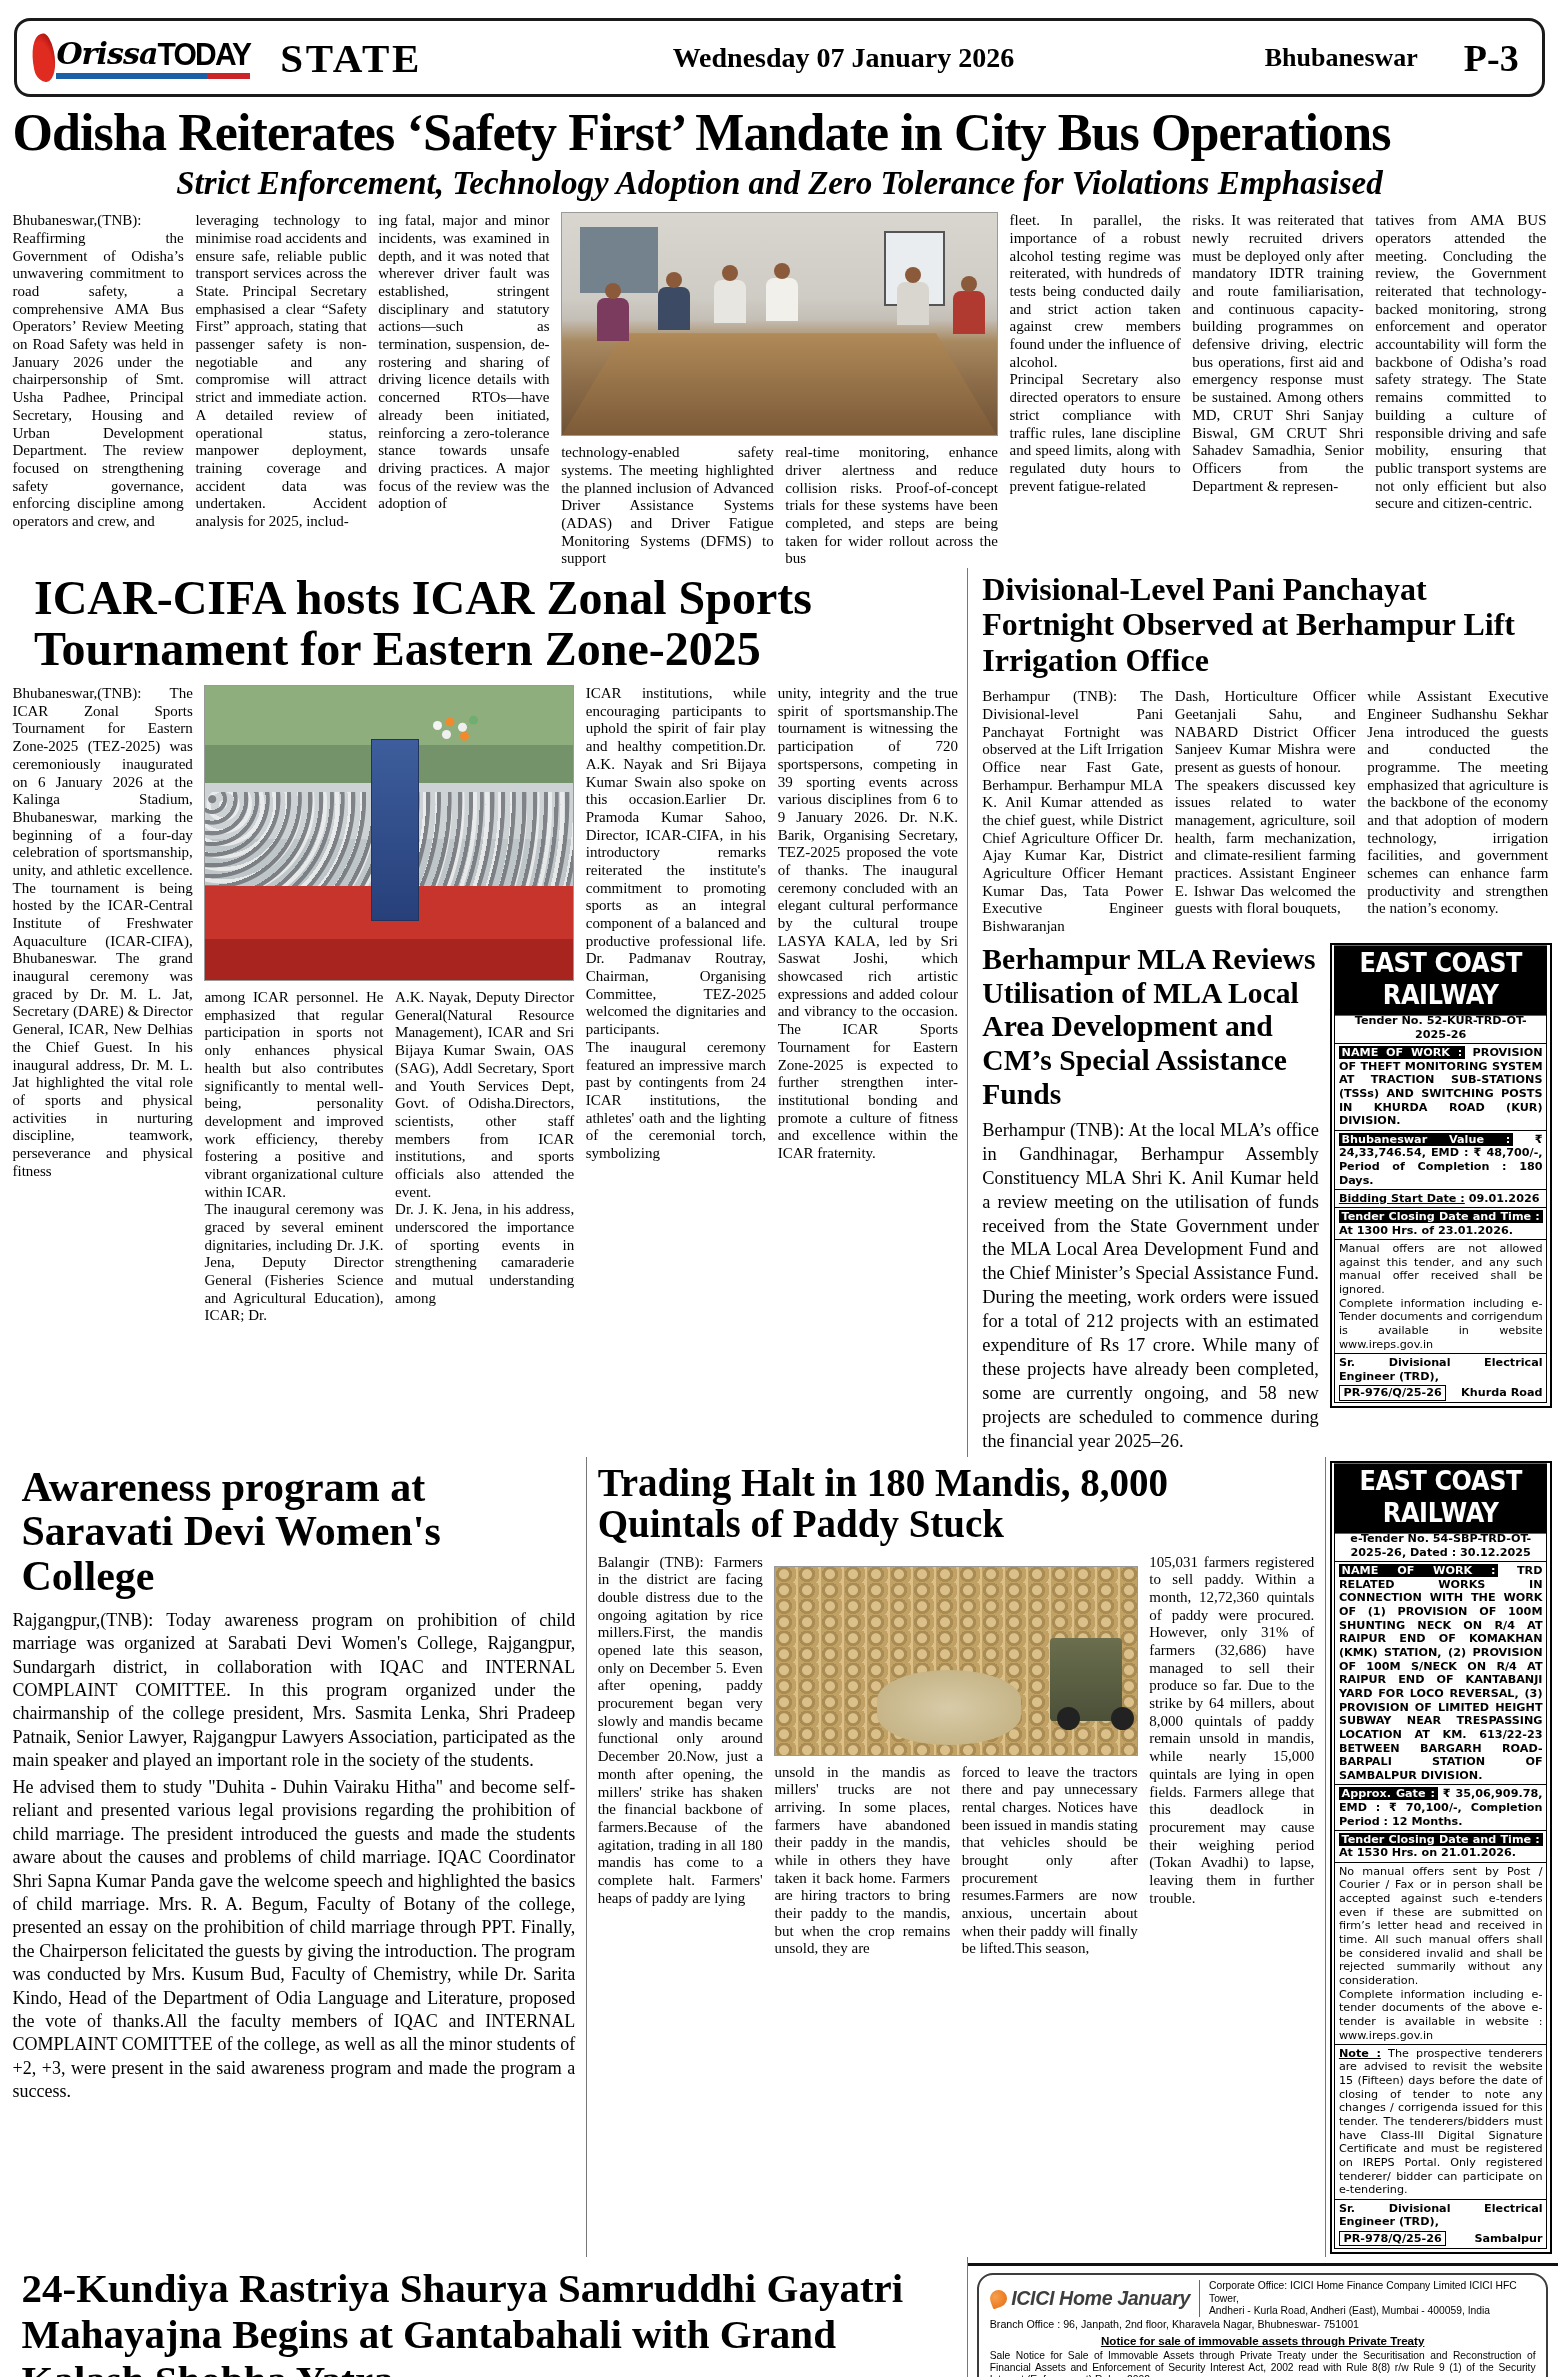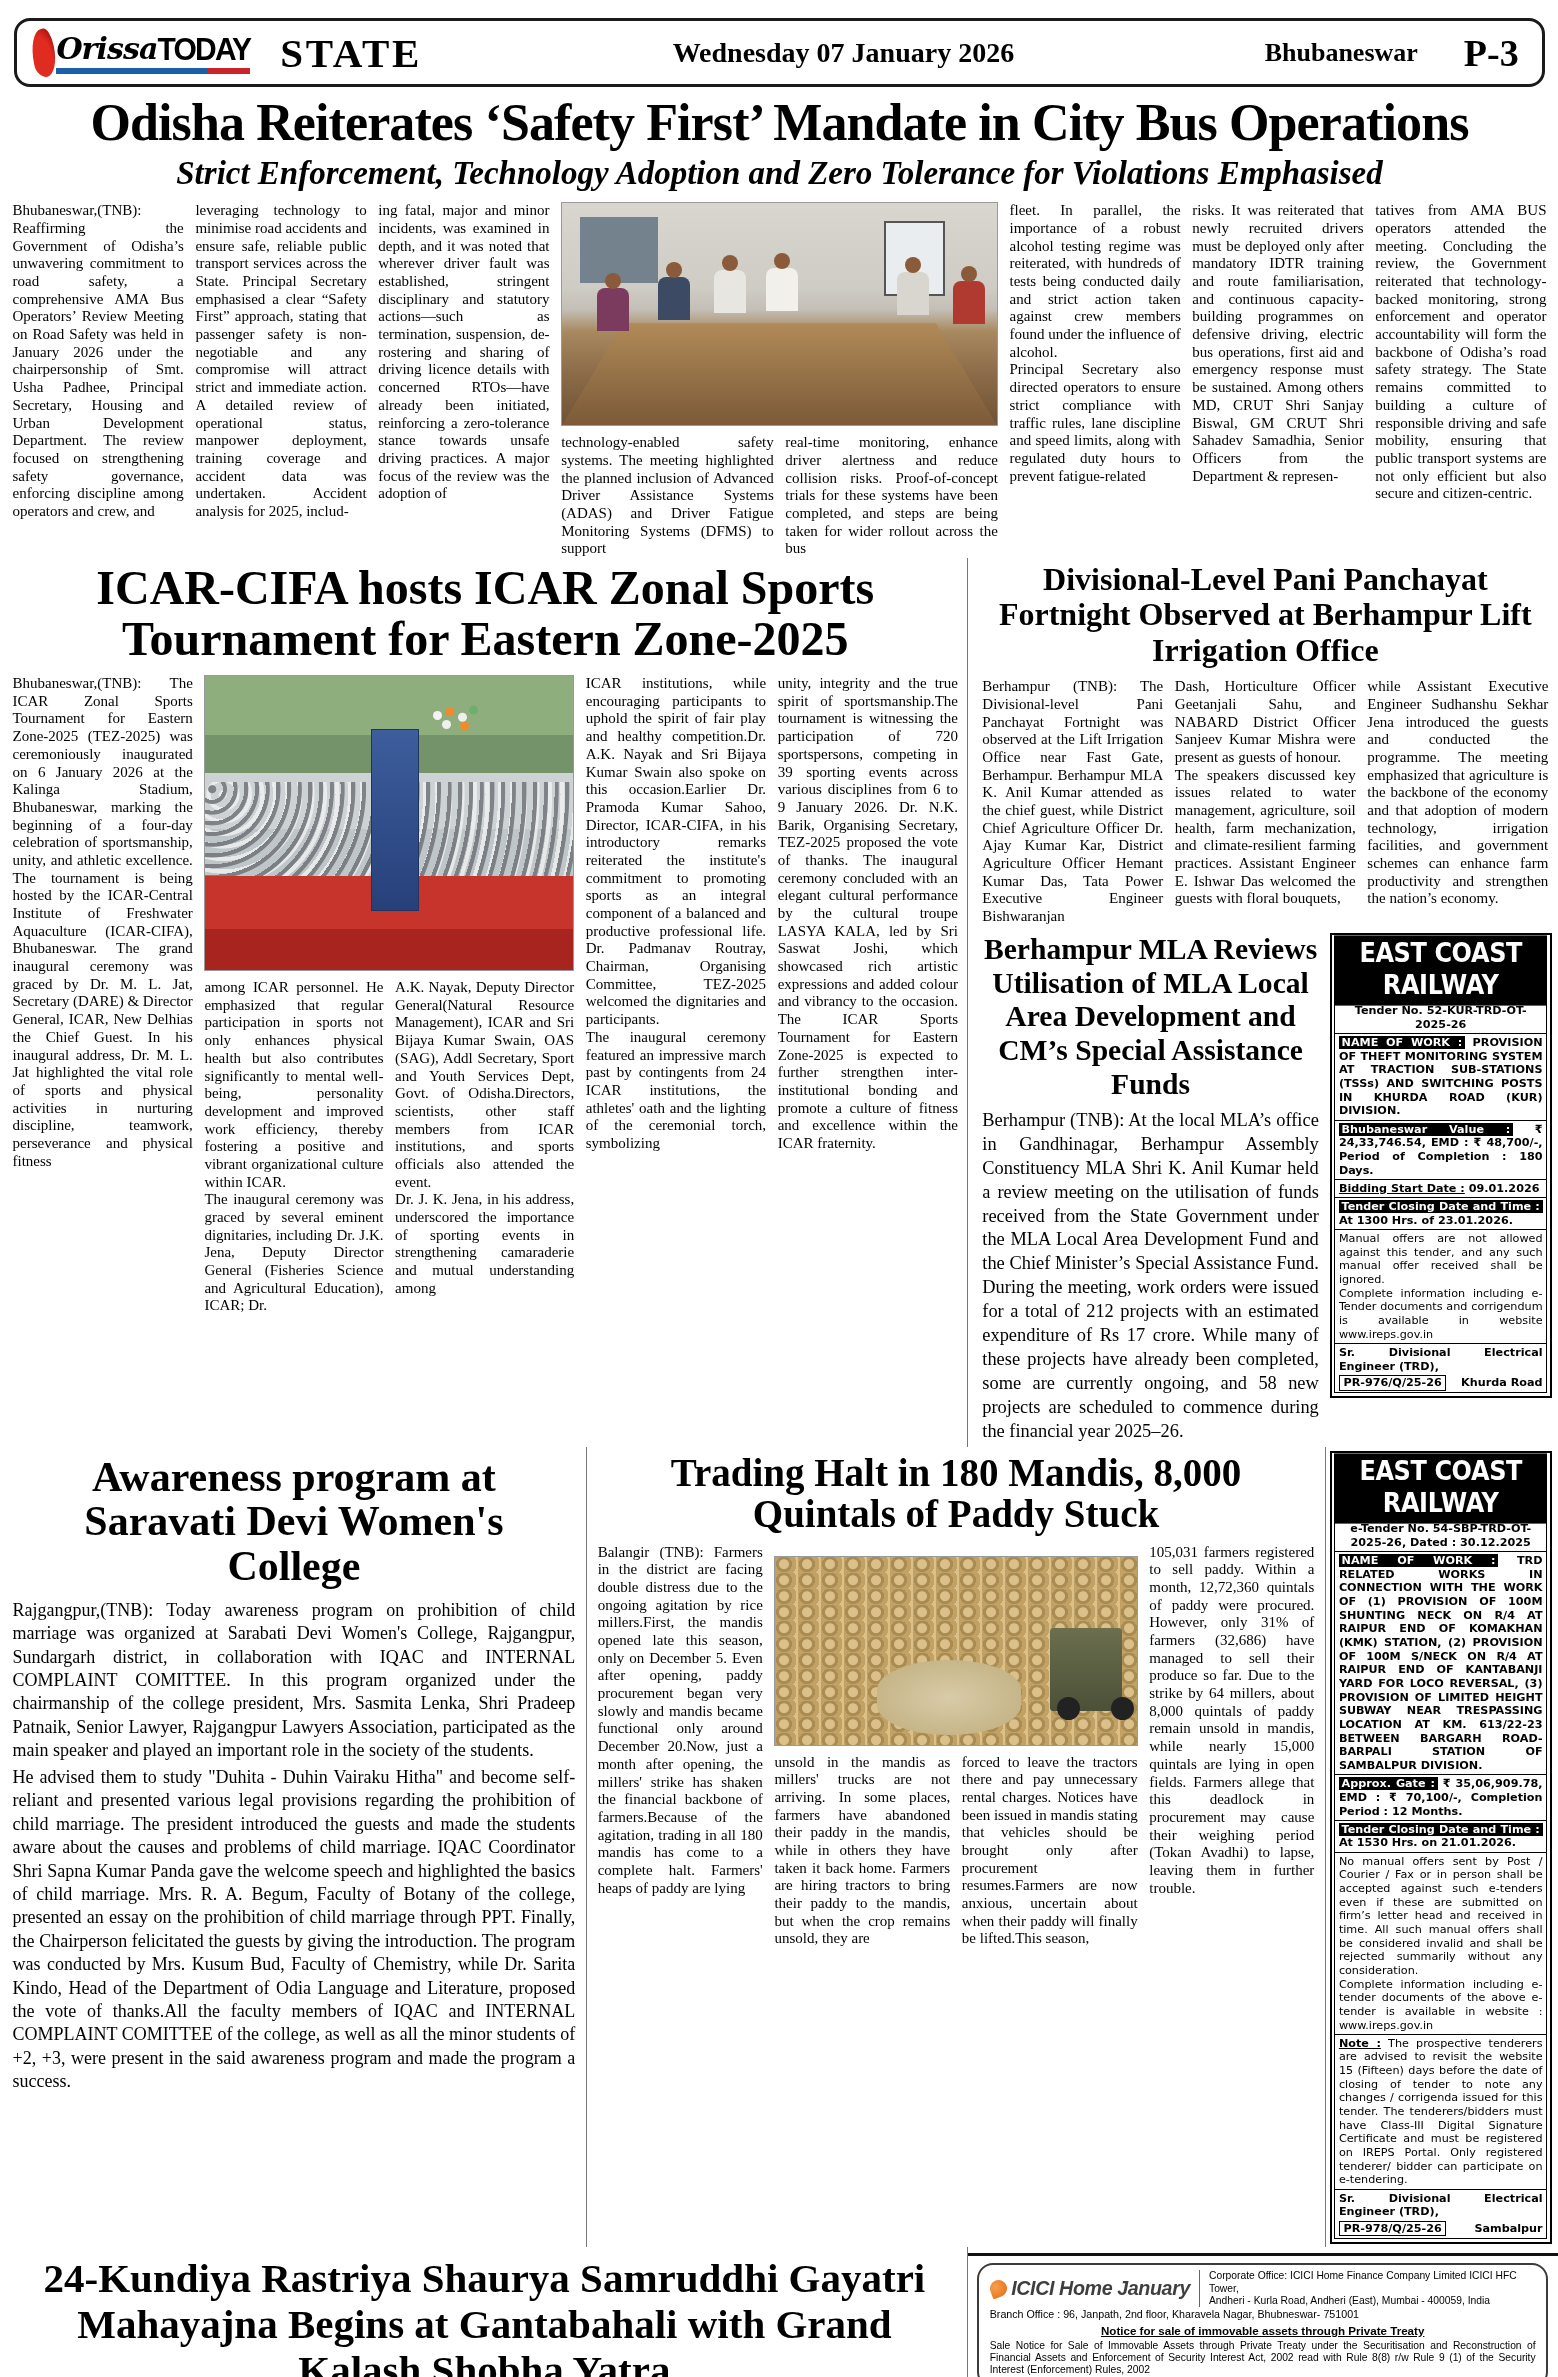--- a/index.html
+++ b/index.html
@@ -5,38 +5,38 @@
   * { box-sizing: border-box; margin: 0; padding: 0; }
   html,body { background:#e8e8e8; }
   body { font-family:"Liberation Serif", serif; color:#000; }
   .page {
     width:1558px; margin:0 auto; background:#fff; color:#000;
     display:grid; grid-template-columns:587px 381px 358px 233px;
     padding-bottom:7.2px;
   }
   
   .masthead {
-    grid-column:1/5; margin:18px 14.3px 3.6px; height:69px;
+    grid-column:1/5; margin:18px 14.3px 3.6px; height:79px;
     border:3.1px solid #1a1a1a; border-radius:16px;
     display:flex; align-items:center; gap:30px; padding:3.6px 23px 3.6px 14.3px;
   }
   .logo { display:flex; align-items:center; gap:1.8px; min-width:210px; }
   .flame { width:23px; height:48px; background:radial-gradient(ellipse at 40% 70%, #e02b20 0 55%, #b01510 85%); border-radius:60% 30% 55% 45%/70% 40% 60% 30%; transform:rotate(-12deg); }
   .logo-text { display:flex; flex-direction:column; }
   .logo-line { display:flex; align-items:baseline; }
   .logo-orissa { font-family:"DejaVu Serif",serif; font-style:italic; font-weight:bold; font-size:30px; letter-spacing:-0.9px; }
   .logo-today { font-family:"Liberation Sans",sans-serif; font-weight:bold; font-size:30px; letter-spacing:-1.8px; transform:scaleY(1.05); }
   .logo-bar { height:6.3px; margin-top:2.7px; background:#1b5fa6; position:relative; }
   .logo-bar-red { position:absolute; right:0; top:0; width:43px; height:6.3px; background:#cc2229; }
   .section-name { font-size:41px; font-weight:bold; letter-spacing:2.7px; }
   .issue-date { flex:1; text-align:center; font-size:28px; font-weight:bold; }
   .edition { font-size:26px; font-weight:bold; }
   .page-no { font-size:38px; font-weight:bold; margin-left:16px; }
   
-  h1.head { font-weight:bold; text-align:center; font-family:"Liberation Serif",serif; }
+  h1.head { font-weight:bold; text-align:left; font-family:"Liberation Serif",serif; }
   .ncol { font-size:15px; line-height:1.18; text-align:justify; white-space:pre-line; hyphens:auto; }
   .colflex { display:flex; gap:11.6px; align-items:flex-start; }
   .colflex > .ncol { flex:1; }
   .photo { position:relative; overflow:hidden; border:0.9px solid #9a9a9a; width:100%; }
   
   .lead { grid-column:1/5; padding:5.4px 12.5px 0; }
   .lead h1 { font-size:52px; line-height:1.04; letter-spacing:-0.9px; }
   .lead h2 { font-size:33px; font-style:italic; font-weight:bold; text-align:center; margin:4.5px 0 10.7px; }
   .lead-mid { flex:2.55; display:flex; flex-direction:column; gap:8px; }
   .lead-mid-cols { display:flex; gap:11.6px; }

